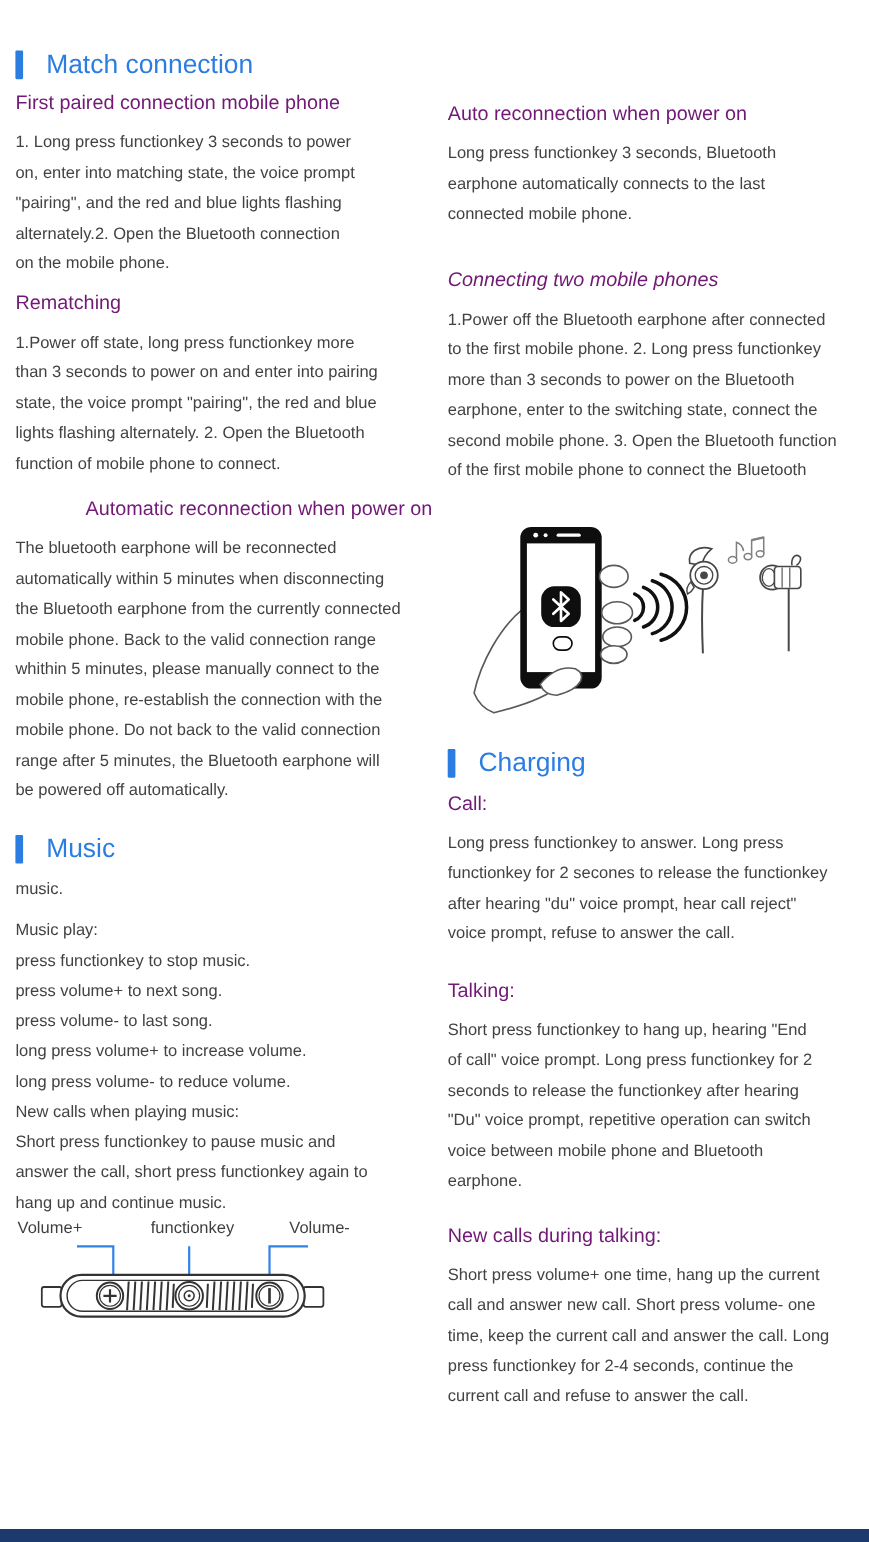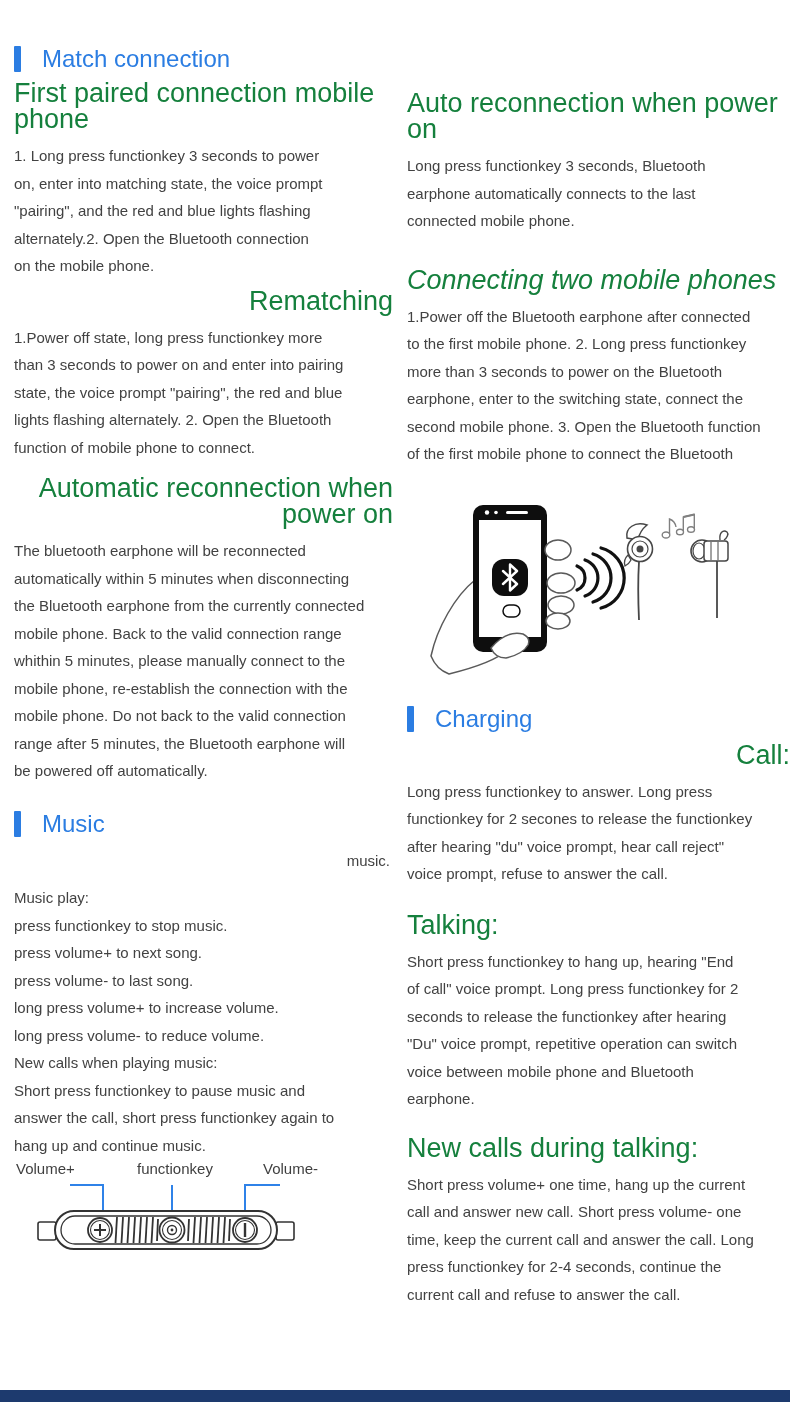--- a/index.html
+++ b/index.html
@@ -12,25 +12,25 @@
     color:#424242;
   }
   .columns{display:flex;}
   .col-left{width:393px;box-sizing:border-box;padding:44px 0 0 14px;}
   .col-right{width:397px;box-sizing:border-box;padding:84px 0 0 14px;}
 
   .section-title{display:flex;align-items:center;margin:0 0 6px 0;}
   .accent-bar{width:7px;height:26px;background:#2b7de2;border-radius:1px;margin-right:21px;flex:0 0 auto;}
   .section-title .t{font-size:24px;line-height:30px;color:#2b7de2;}
 
-  .subhead{font-size:27px;line-height:26px;color:#15803d;font-weight:400;margin:6px 0 10px 0;}
+  .subhead{font-size:18px;line-height:26px;color:#701a75;font-weight:400;margin:6px 0 10px 0;}
   .para{width:376px;margin:0;}
   .para .line{font-size:15px;line-height:27.5px;color:#424242;white-space:nowrap;}
 
-  .mt8{margin-top:8px;text-align:right;} .mt10{margin-top:10px;} .mt12{margin-top:0;}
+  .mt8{margin-top:8px;} .mt10{margin-top:10px;} .mt12{margin-top:0;}
   .mt14{margin-top:14px;text-align:right;} .mt22{margin-top:22px;} .mt24{margin-top:24px;} .mt32{margin-top:32px;font-style:italic;}
 
   .illustration{width:360px;height:212px;margin:20px 0 0 4px;}
 
   .figure{position:relative;width:375px;height:118px;}
   .figure .lbl{position:absolute;top:0;font-size:15px;line-height:20px;color:#3f3f3f;white-space:nowrap;}
   .figure svg{position:absolute;left:0;top:20px;}
 
   .footer-bar{position:absolute;left:0;right:0;bottom:0;height:12px;background:#1d3a6e;}
 </style>

